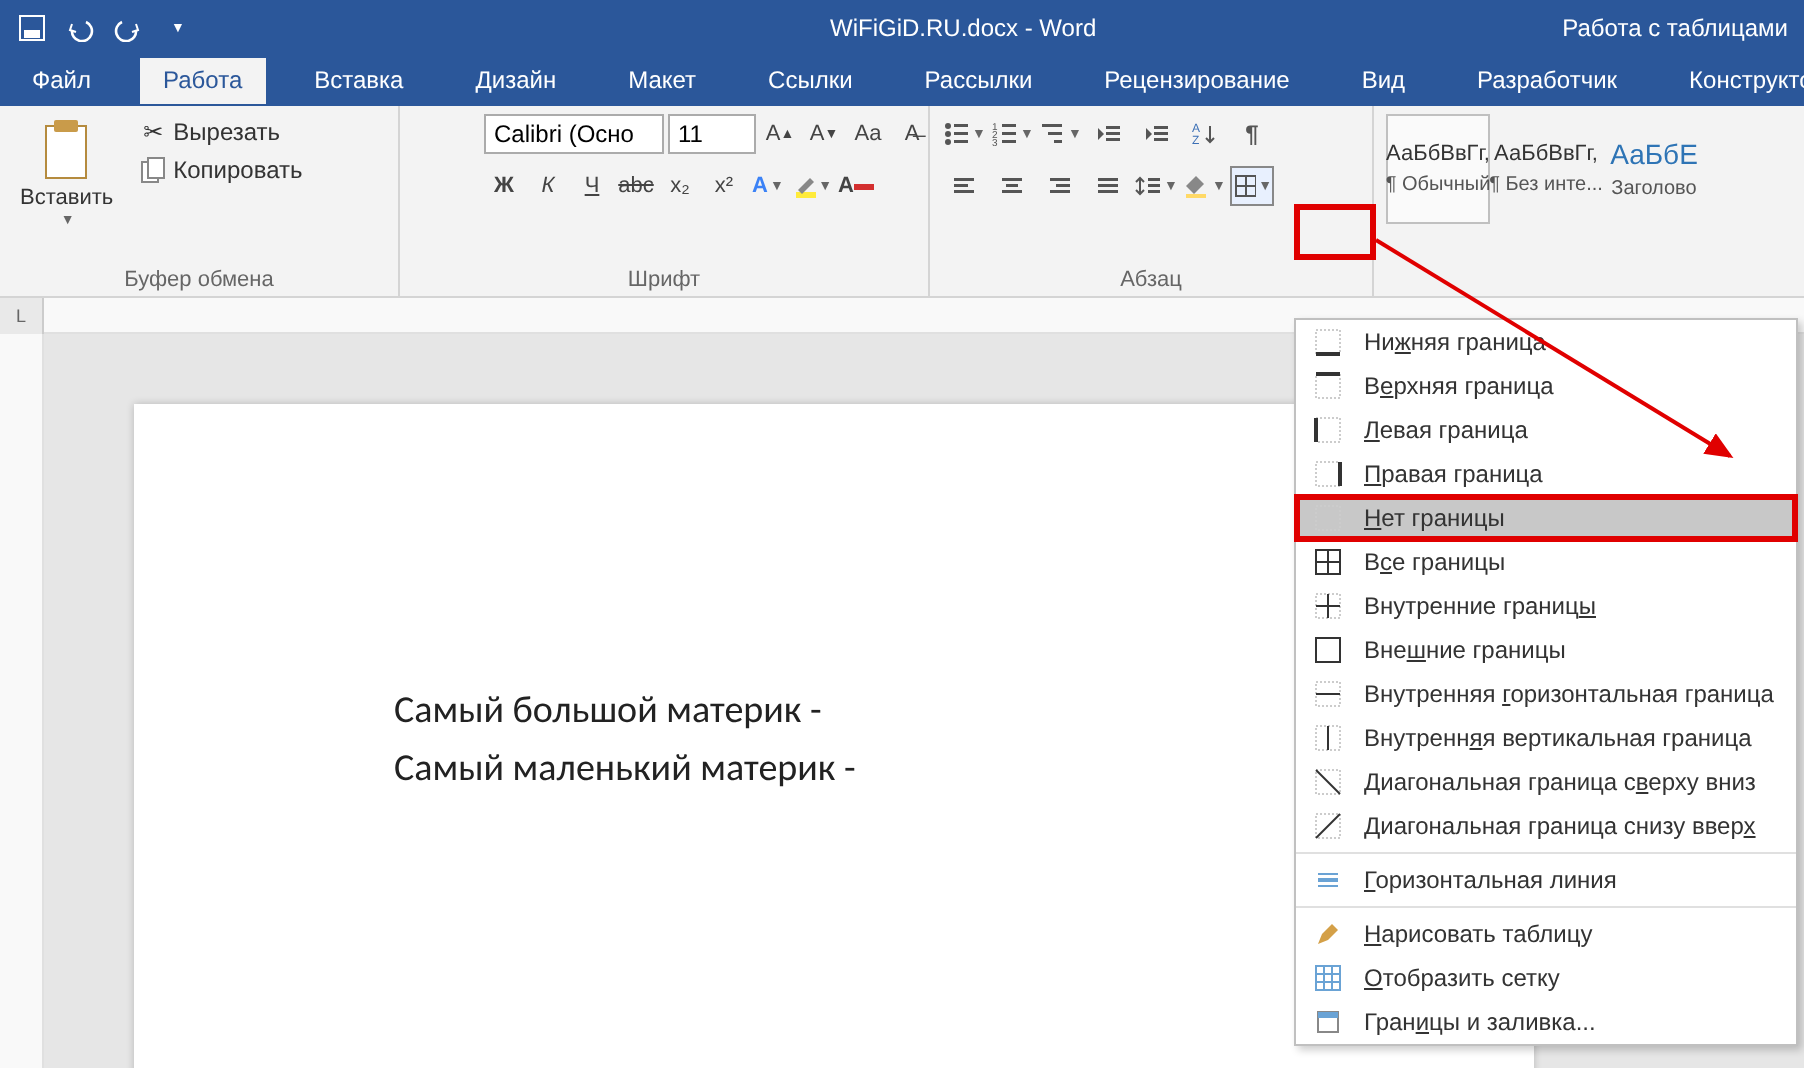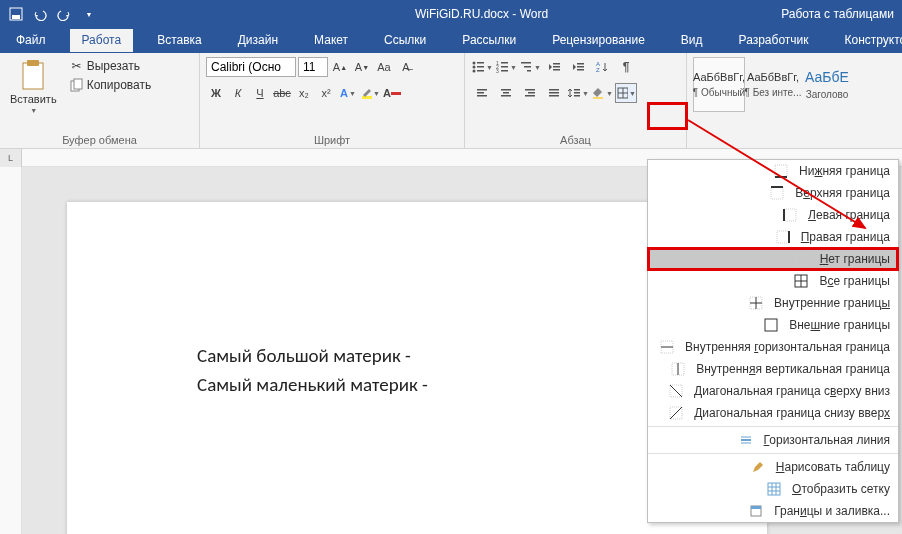--- a/index.html
+++ b/index.html
@@ -15,39 +15,39 @@
   .tab.active { background: #f3f3f3; color: #2b579a; }
   .ribbon { height: 96px; background: #f3f3f3; border-bottom: 1px solid #d4d4d4; display: flex; }
   .group { border-right: 1px solid #d4d4d4; padding: 4px 6px 2px; display: flex; flex-direction: column; justify-content: space-between; position: relative; }
   .group-label { text-align: center; font-size: 11px; color: #666; padding-top: 2px; }
   .group-body { display: flex; align-items: flex-start; gap: 6px; }
   .big-btn { display: flex; flex-direction: column; align-items: center; gap: 2px; padding: 2px 4px; cursor: pointer; }
   .small-row { display: flex; align-items: center; gap: 2px; padding: 1px 2px; cursor: pointer; font-size: 12px; }
   .small-row .ic { width: 16px; height: 16px; display: inline-flex; align-items: center; justify-content: center; }
   .font-row { display: flex; gap: 2px; align-items: center; }
   .font-name { width: 90px; height: 20px; border: 1px solid #ababab; background: #fff; padding: 0 4px; font-size: 12px; }
-  .font-size { width: 30px; height: 20px; border: 1px solid #ababab; background: #fff; padding: 0 4px; font-size: 12px; }
+  .font-size { width: 44px; height: 20px; border: 1px solid #ababab; background: #fff; padding: 0 4px; font-size: 12px; }
   .tiny-btn { width: 20px; height: 20px; display: inline-flex; align-items: center; justify-content: center; cursor: pointer; font-size: 11px; color: #444; }
   .para-btn { width: 22px; height: 20px; display: inline-flex; align-items: center; justify-content: center; cursor: pointer; }
   .styles-row { display: flex; gap: 2px; }
   .style-box { width: 52px; height: 55px; border: 1px solid transparent; display: flex; flex-direction: column; align-items: center; justify-content: center; cursor: pointer; }
   .style-box.first { border: 1px solid #c0c0c0; background: #fafafa; }
   .style-sample { font-size: 11px; color: #333; }
   .style-sample.blue { color: #2e74b5; }
   .style-name { font-size: 10px; color: #555; margin-top: 4px; white-space: nowrap; }
   .ruler { height: 18px; background: #fff; border-bottom: 1px solid #e0e0e0; display: flex; }
   .ruler-corner { width: 22px; height: 18px; background: #e9e9e9; border-right: 1px solid #ccc; font-size: 9px; display:flex; align-items:center; justify-content:center; color:#666; }
   .ruler-h { flex: 1; position: relative; background: #f9f9f9; }
   .doc-area { position: absolute; left: 0; top: 167px; right: 0; bottom: 0; background: #e6e6e6; display: flex; }
   .ruler-v { width: 22px; background: #f9f9f9; border-right: 1px solid #e0e0e0; }
   .page-wrap { flex: 1; overflow: hidden; position: relative; }
   .page { position: absolute; left: 45px; top: 35px; width: 700px; height: 900px; background: #fff; box-shadow: 0 0 4px rgba(0,0,0,0.2); padding: 140px 130px; }
   .doc-text { font-size: 19px; font-family: Calibri, sans-serif; color: #222; line-height: 1.5; }
   .dropdown { position: absolute; left: 647px; top: 159px; width: 252px; background: #fff; border: 1px solid #c0c0c0; box-shadow: 2px 2px 4px rgba(0,0,0,0.2); z-index: 100; }
-  .dd-item { display: flex; align-items: center; padding: 3px 8px; gap: 10px; cursor: pointer; font-size: 12px; color: #333; justify-content: flex-end; }
+  .dd-item { display: flex; align-items: center; padding: 3px 8px; gap: 10px; cursor: pointer; font-size: 12px; color: #333; }
   .dd-item.highlight { background: #c8c8c8; }
   .dd-icon { width: 16px; height: 16px; display: inline-flex; align-items: center; justify-content: center; }
   .dd-sep { height: 1px; background: #e0e0e0; margin: 2px 0; }
   .u { text-decoration: underline; }
   .arrow-svg { position: absolute; left: 680px; top: 108px; z-index: 200; pointer-events: none; }
   .red-box { position: absolute; border: 3px solid #e00000; z-index: 150; pointer-events: none; }
   .drop-arrow { font-size: 7px; color: #666; margin-left: 1px; }
 </style>
 </head>
 <body>
@@ -119,21 +119,21 @@
               </svg>
             </span>
             <span>Копировать</span>
           </div>
       </div>
     </div>
     <div class="group-label">Буфер обмена</div>
   </div>
 
   <div class="group" style="width:265px;">
-    <div class="group-body" style="flex-direction:column;gap:6px;">
+    <div class="group-body" style="flex-direction:column;gap:6px;margin-left:36px;">
       <div class="font-row">
         <input class="font-name" value="Calibri (Осно" style="">
         <input class="font-size" value="11" style="">
         <span class="tiny-btn">A<sup style="font-size:7px;">▲</sup></span>
         <span class="tiny-btn">A<sup style="font-size:7px;">▼</sup></span>
         <span class="tiny-btn">Aa</span>
         <span class="tiny-btn">A̶</span>
       </div>
       <div class="font-row">
         <span class="tiny-btn" style="font-weight:bold;">Ж</span>

